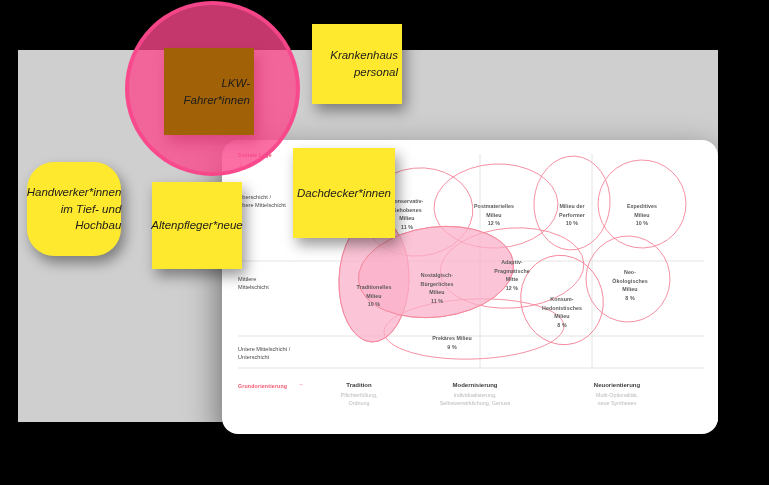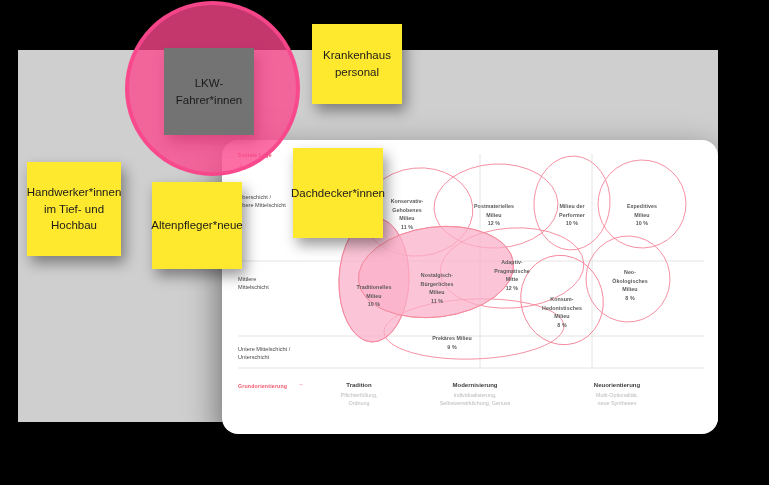--- a/index.html
+++ b/index.html
@@ -52,26 +52,26 @@
     position:absolute;left:125px;top:1px;width:175px;height:175px;
     border-radius:50%;
     background:rgba(250,70,140,.78);
     border:4px solid rgba(250,70,140,.92);
     box-sizing:border-box;
   }
 
   
   .note{
     position:absolute;background:#ffe92e;color:#1b1b1b;
-    display:flex;align-items:center;justify-content:center;text-align:center;
+    display:flex;align-items:center;justify-content:center;text-align:right;
     font-size:11.5px;line-height:1.45;font-weight:400;
     box-shadow:4px 7px 13px rgba(0,0,0,.40);
-    padding:4px;box-sizing:border-box;
-  }
-  .note.on-pink{background:#737373;box-shadow:4px 7px 13px rgba(180,20,80,.35);}
+    padding:4px;box-sizing:border-box;font-style:italic;
+  }
+  .note.on-pink{background:#a16207;box-shadow:4px 7px 13px rgba(180,20,80,.35);}
 </style>
 </head>
 <body>
 
 <div id="stage">
 
   <div class="board"></div>
 
   <div class="card">
     <div class="chart">
@@ -210,19 +210,19 @@
     </div>
   </div>
 
   <div class="pink-circle"></div>
 
 
   <div class="note on-pink" style="left:164px;top:48px;width:90px;height:87px;">LKW-Fahrer*innen</div>
 
   <div class="note" style="left:312px;top:24px;width:90px;height:80px;">Krankenhaus personal</div>
 
-  <div class="note" style="left:27px;top:162px;width:94px;height:94px;">Handwerker*innen im Tief- und Hochbau</div>
+  <div class="note" style="left:27px;top:162px;width:94px;height:94px;border-radius:27px;">Handwerker*innen im Tief- und Hochbau</div>
 
   <div class="note" style="left:152px;top:182px;width:90px;height:87px;">Altenpfleger*neue</div>
 
-  <div class="note" style="left:293px;top:148px;width:90px;height:90px;">Dachdecker*innen</div>
+  <div class="note" style="left:293px;top:148px;width:102px;height:90px;">Dachdecker*innen</div>
 
 </div>
 
 </body></html>

